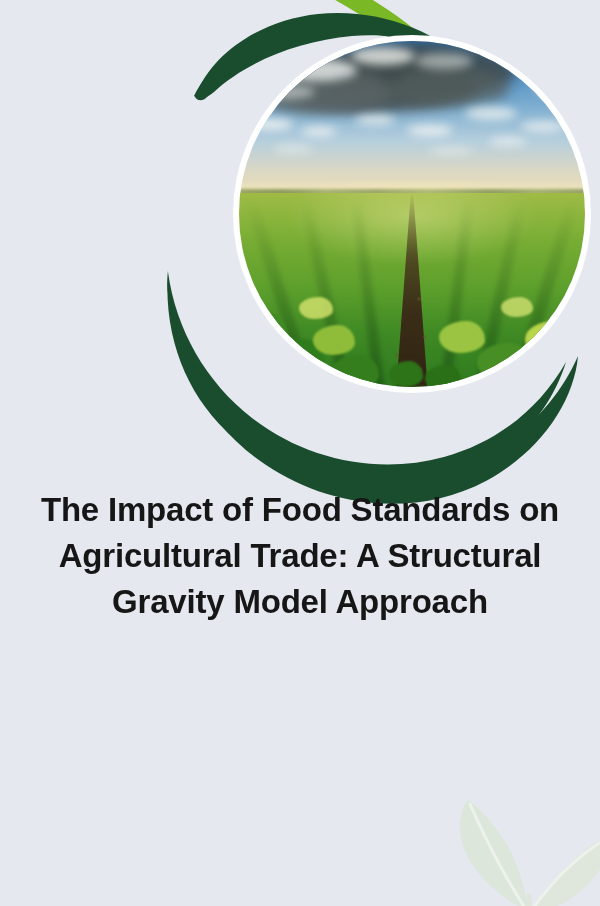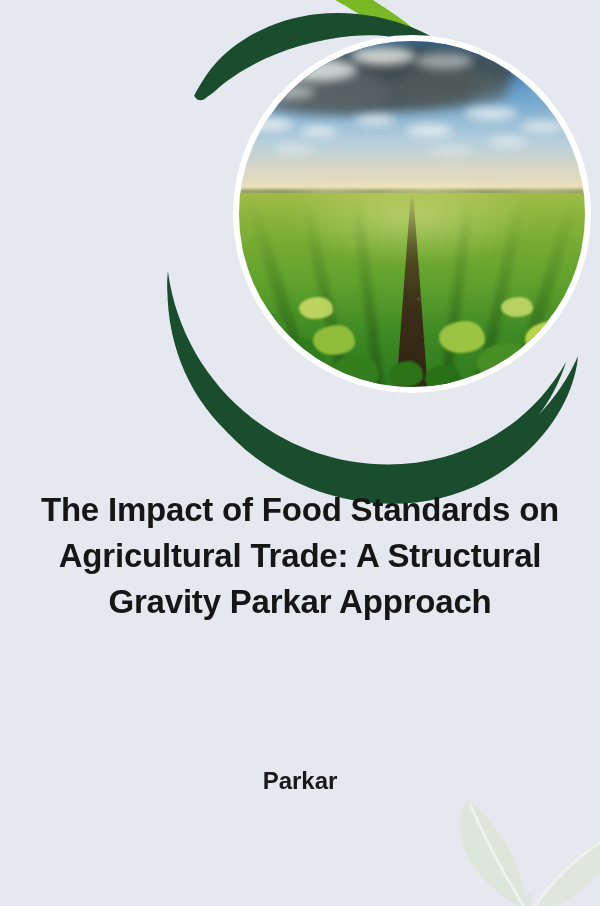--- a/index.html
+++ b/index.html
@@ -339,26 +339,23 @@
         <span class="leaf-blob" style="left:300px; top:162px; width:52px; height:36px; background:#3c851f;"></span>
         <span class="leaf-blob" style="left:150px; top:168px; width:34px; height:26px; background:#2d7419;"></span>
         <span class="leaf-blob" style="left:186px; top:172px; width:36px; height:26px; background:#2a7017;"></span>
         <span class="leaf-blob" style="left:60px;  top:104px; width:34px; height:22px; background:#cfe06a; opacity:.85;"></span>
         <span class="leaf-blob" style="left:262px; top:104px; width:32px; height:20px; background:#d2e271; opacity:.8;"></span>
       </div>
     </div>
   </div>
 
   <div class="title-block">
-    <span class="cover-title">The Impact of Food Standards on Agricultural Trade: A Structural Gravity Parkar Approach</span>
+    <span class="cover-title">The Impact of Food Standards on Agricultural Trade: A Structural Gravity Model Approach</span>
   </div>
 
-  <div class="author-block">
-    <span class="cover-author">Parkar</span>
-  </div>
 
   <svg class="watermark" viewBox="0 0 170 130" width="170" height="130">
     <g>
       <path d="M 92,128 C 62,112 34,88 26,58 C 22,42 24,26 32,16
                C 46,26 62,44 74,66 C 84,86 90,108 92,128 Z" fill="#dde6da"></path>
       <path d="M 96,128 C 110,104 130,80 152,64 C 162,56 172,52 180,50
                C 176,68 164,90 146,106 C 128,122 110,128 96,128 Z" fill="#dfe7dc"></path>
       <path d="M 90,126 C 74,100 56,70 34,20" stroke="#eef2ec" stroke-width="3" fill="none" stroke-linecap="round"></path>
       <path d="M 96,126 C 114,100 142,70 178,50" stroke="#eef2ec" stroke-width="3" fill="none" stroke-linecap="round"></path>
       <path d="M 93,130 L 93,112" stroke="#dde6da" stroke-width="5" fill="none" stroke-linecap="round"></path>

